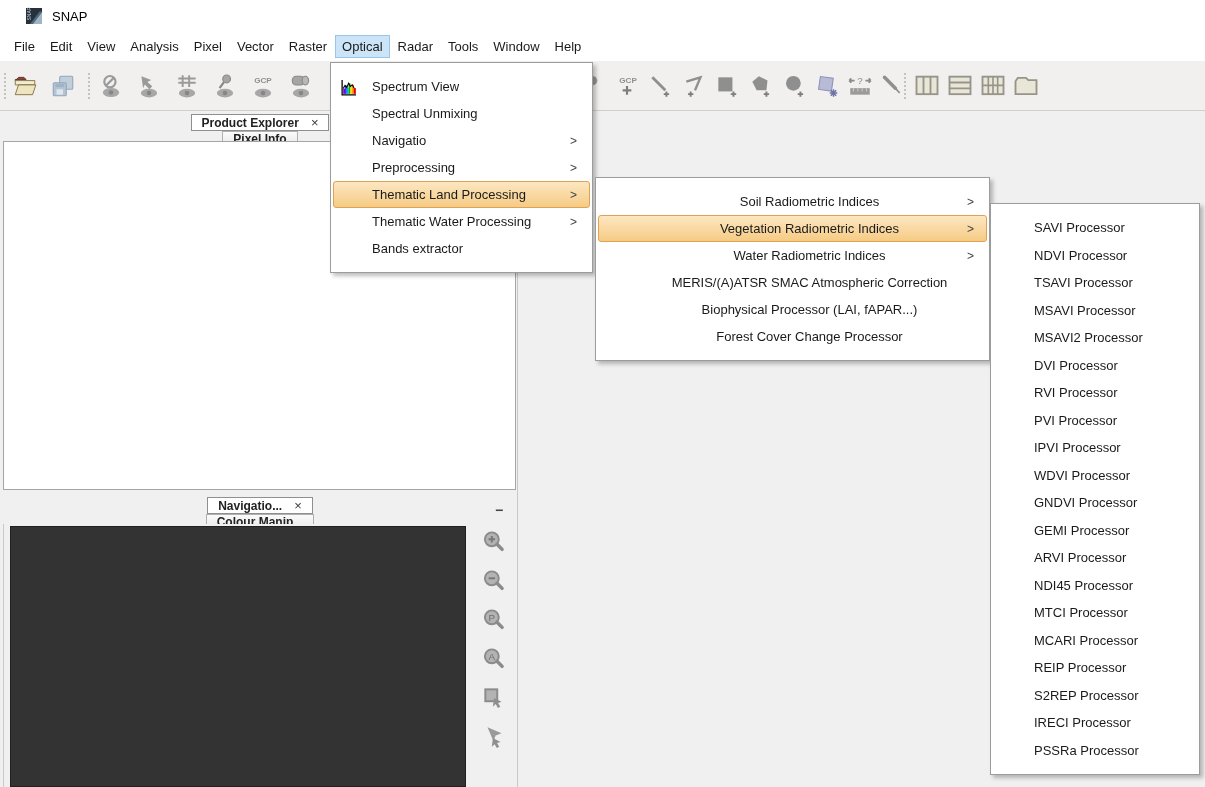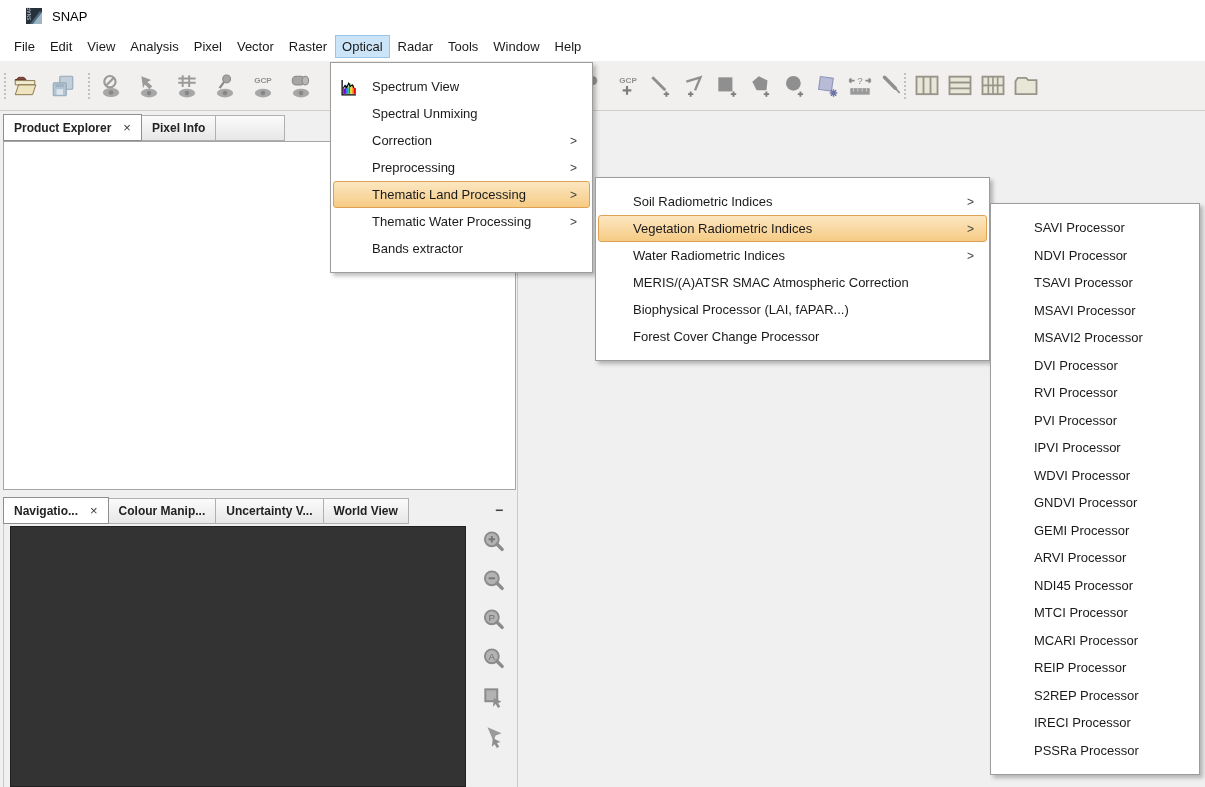--- a/index.html
+++ b/index.html
@@ -19,21 +19,21 @@
   
   .toolbar { position:absolute; left:0; top:61px; width:1205px; height:50px; background:#f1f0ef; border-bottom:1px solid #cfcfcf; }
   .ticon { position:absolute; top:10px; width:30px; height:30px; display:flex; align-items:center; justify-content:center; }
   .tsep { position:absolute; top:12px; height:26px; border-left:2px dotted #c2c2c2; }
 
   
   .workspace { position:absolute; left:0; top:111px; width:1205px; height:676px; background:#f0f0f0; }
   .vdivider { position:absolute; left:517px; top:0; width:1px; height:676px; background:#c9c9c9; }
 
   
-  .tabstrip { position:absolute; height:27px; display:flex; align-items:center; font-size:12px; font-weight:bold; color:#222; }
+  .tabstrip { position:absolute; height:27px; display:flex; align-items:center; font-size:12px; font-weight:bold; color:#222;flex-direction:column; }
   .tab { height:26px; display:flex; align-items:center; padding:0 10px; border:1px solid #b0b0b0; background:linear-gradient(#fbfbfb,#e7e7e7); margin-right:-1px; white-space:nowrap; }
   .tab.active { background:#ffffff; border-color:#8f8f8f; height:27px; z-index:2; }
   .tab .closex { margin-left:12px; font-weight:normal; font-size:13px; color:#3a3a3a; }
   .tab.blank { width:70px; }
   .minbtn { position:absolute; right:8px; top:6px; width:18px; height:16px; text-align:center; font-size:14px; color:#444; line-height:14px; }
 
   .explorer-content { position:absolute; left:3px; top:141px; width:513px; height:349px; background:#ffffff; border:1px solid #a5a5a5; }
   .nav-content { position:absolute; left:3px; top:524px; width:513px; height:263px; background:#f0f0f0; border-left:1px solid #c9c9c9; }
   .nav-canvas { position:absolute; left:6px; top:2px; width:456px; height:261px; background:#333333; border:1px solid #202020; }
   .nav-tools { position:absolute; left:468px; top:2px; width:44px; display:flex; flex-direction:column; align-items:center; gap:11px; padding-top:2px; }
@@ -41,21 +41,21 @@
 
   
   .menu { position:absolute; background:#ffffff; border:1px solid #9c9c9c; box-shadow:3px 3px 4px rgba(0,0,0,0.25); z-index:10; padding:10px 0; font-size:13px; color:#1a1a1a; }
   .mrow { position:relative; height:27px; display:flex; align-items:center; margin:0 2px; border:1px solid transparent; border-radius:3px; }
   .mrow.hl { background:linear-gradient(#fce7c2,#f6cb84); border-color:#dfa254; }
   .mrow .arrow { position:absolute; right:12px; font-size:12px; color:#444; }
   .menu-optical { left:330px; top:62px; width:263px; }
   .menu-optical .mrow { padding-left:38px; }
   .menu-optical .micon { position:absolute; left:6px; top:5px; width:17px; height:17px; }
   .menu-land { left:595px; top:177px; width:395px; }
-  .menu-land .mrow { padding-left:34px; }
+  .menu-land .mrow { padding-left:34px;justify-content:center; }
   .menu-veg { left:990px; top:203px; width:210px; }
   .menu-veg .mrow { height:27.5px; padding-left:40px; }
 </style>
 </head>
 <body>
 
 <div class="titlebar">
   <svg class="appicon" viewBox="0 0 18 18">
     <rect x="0" y="1" width="16" height="16" fill="#27313c"></rect>
     <polygon points="6,17 16,5 16,17" fill="#9fb4c4"></polygon>
@@ -325,21 +325,21 @@
       <rect x="11.5" y="5.5" width="1.7" height="8.5" fill="#ff7800"></rect>
       <rect x="13.2" y="8.5" width="1.7" height="5.5" fill="#e00000"></rect>
       <path d="M3 9 L4.7 6 L6.4 8 L8.1 4 L9.8 7 L11.5 5.5 L13.2 8.5" stroke="#000" stroke-width="1" fill="none"></path>
     </svg>
     <span>Spectrum View</span>
   </div>
   <div class="mrow">
     <span>Spectral Unmixing</span>
   </div>
   <div class="mrow">
-    <span>Correction</span>
+    <span>Navigatio</span>
     <span class="arrow">&gt;</span>
   </div>
   <div class="mrow">
     <span>Preprocessing</span>
     <span class="arrow">&gt;</span>
   </div>
   <div class="mrow hl">
     <span>Thematic Land Processing</span>
     <span class="arrow">&gt;</span>
   </div>

